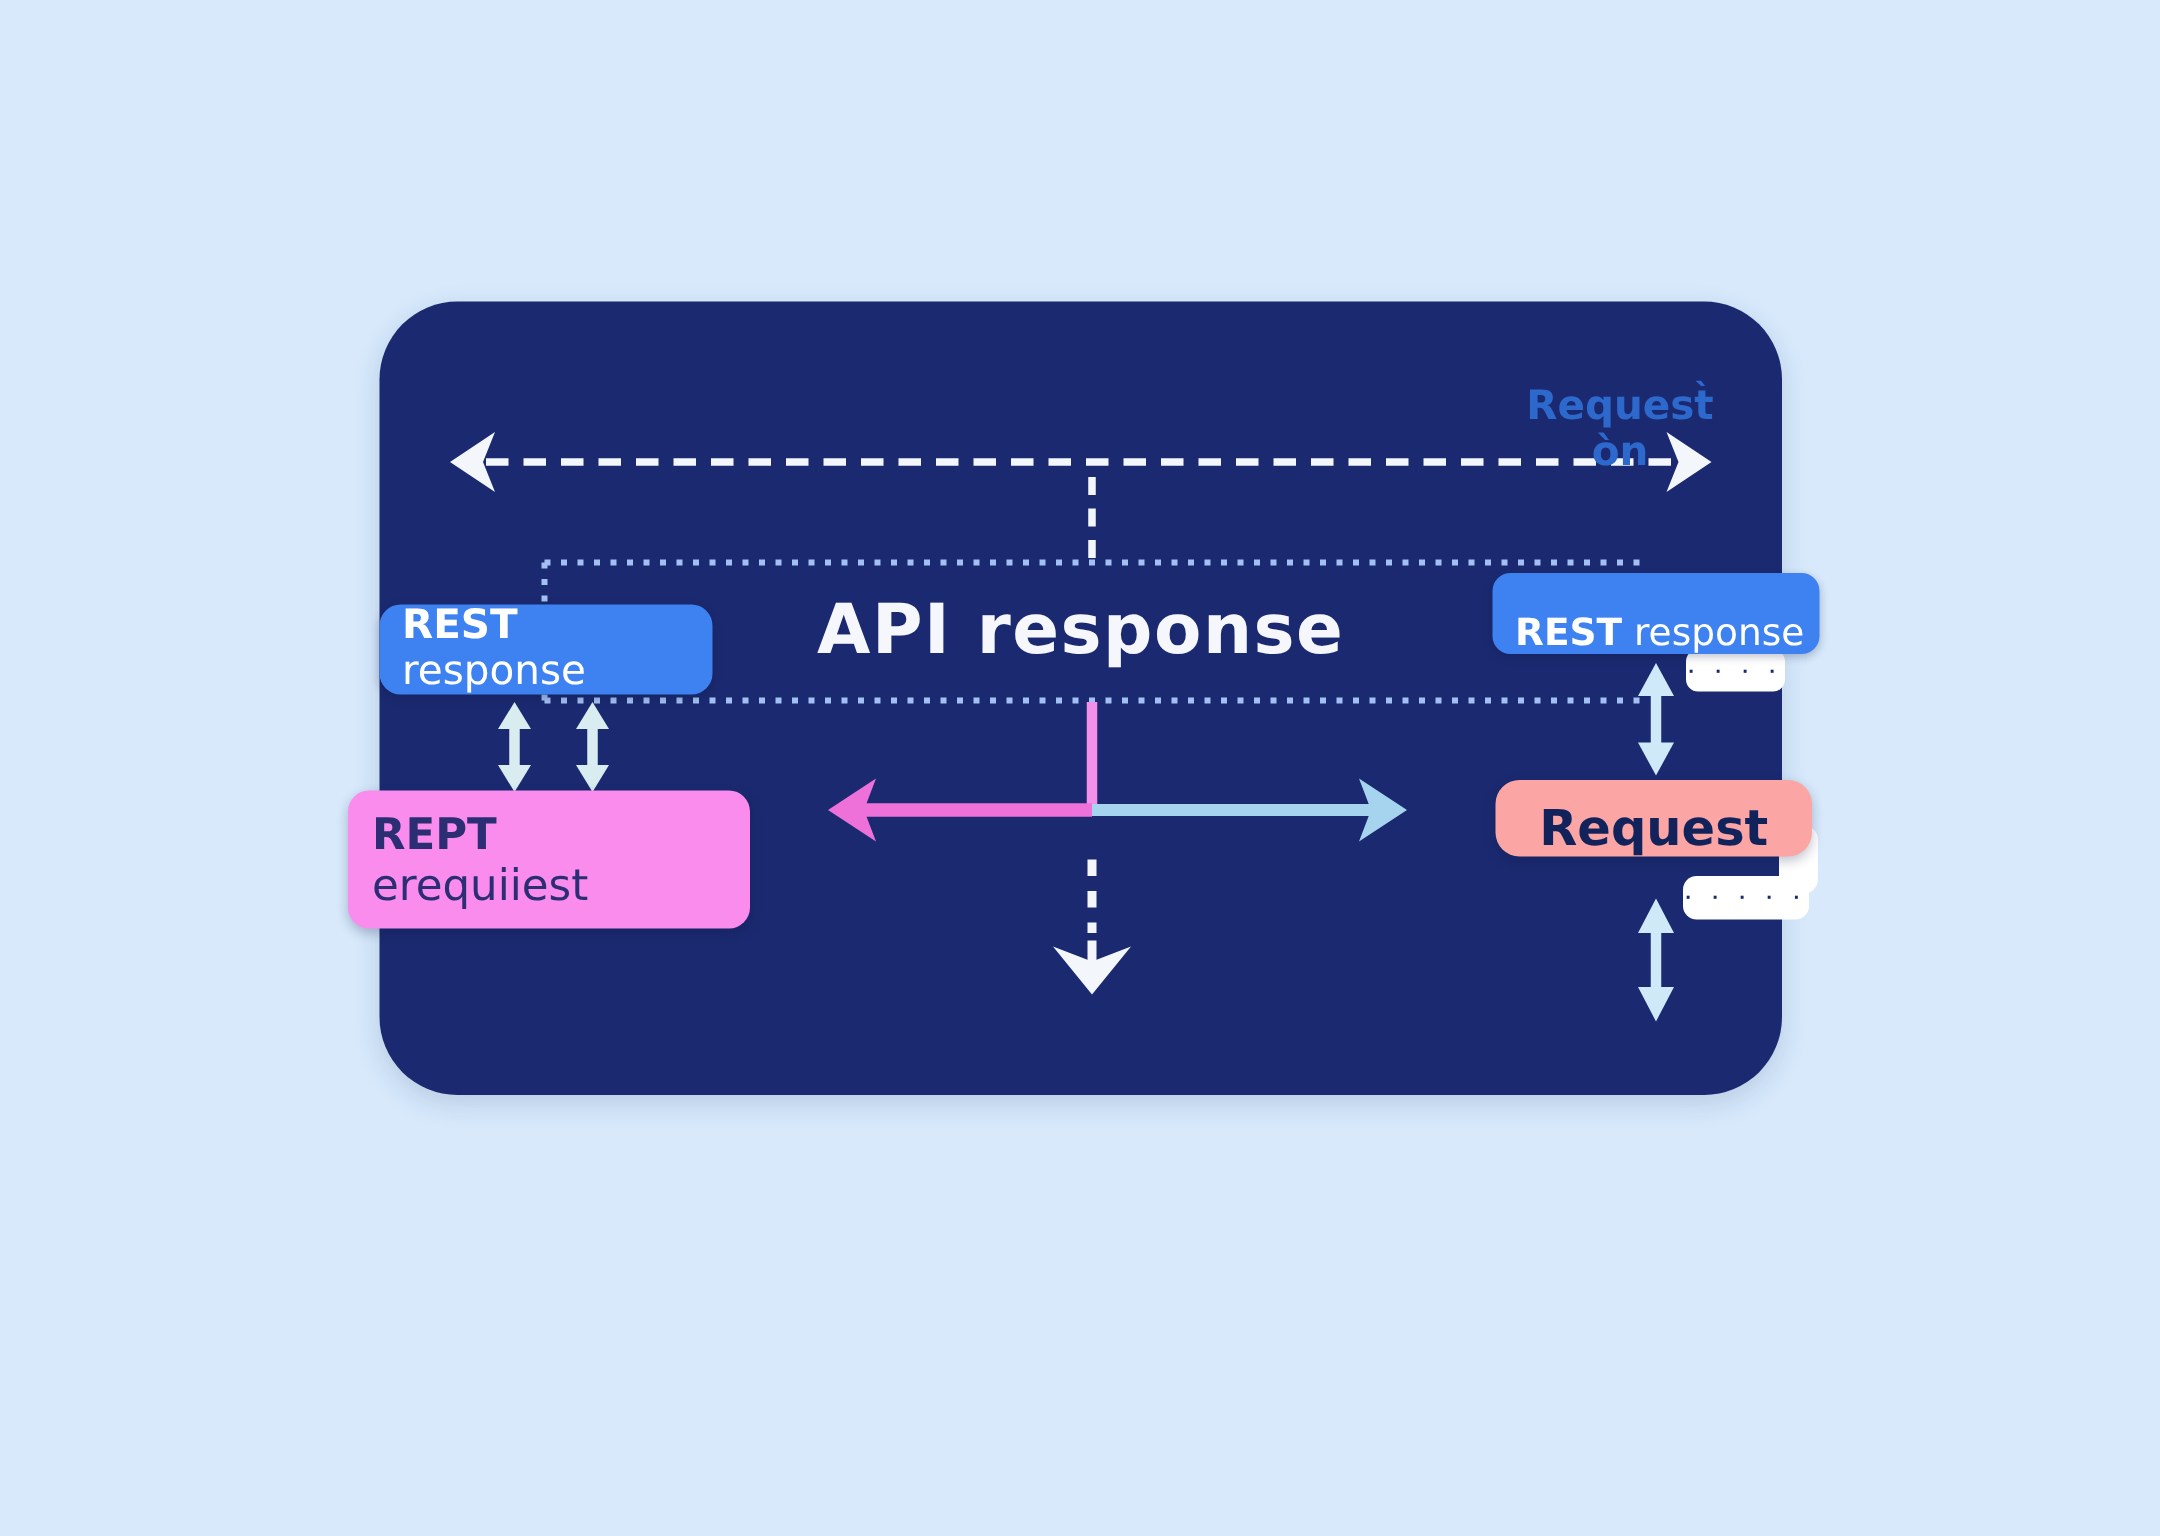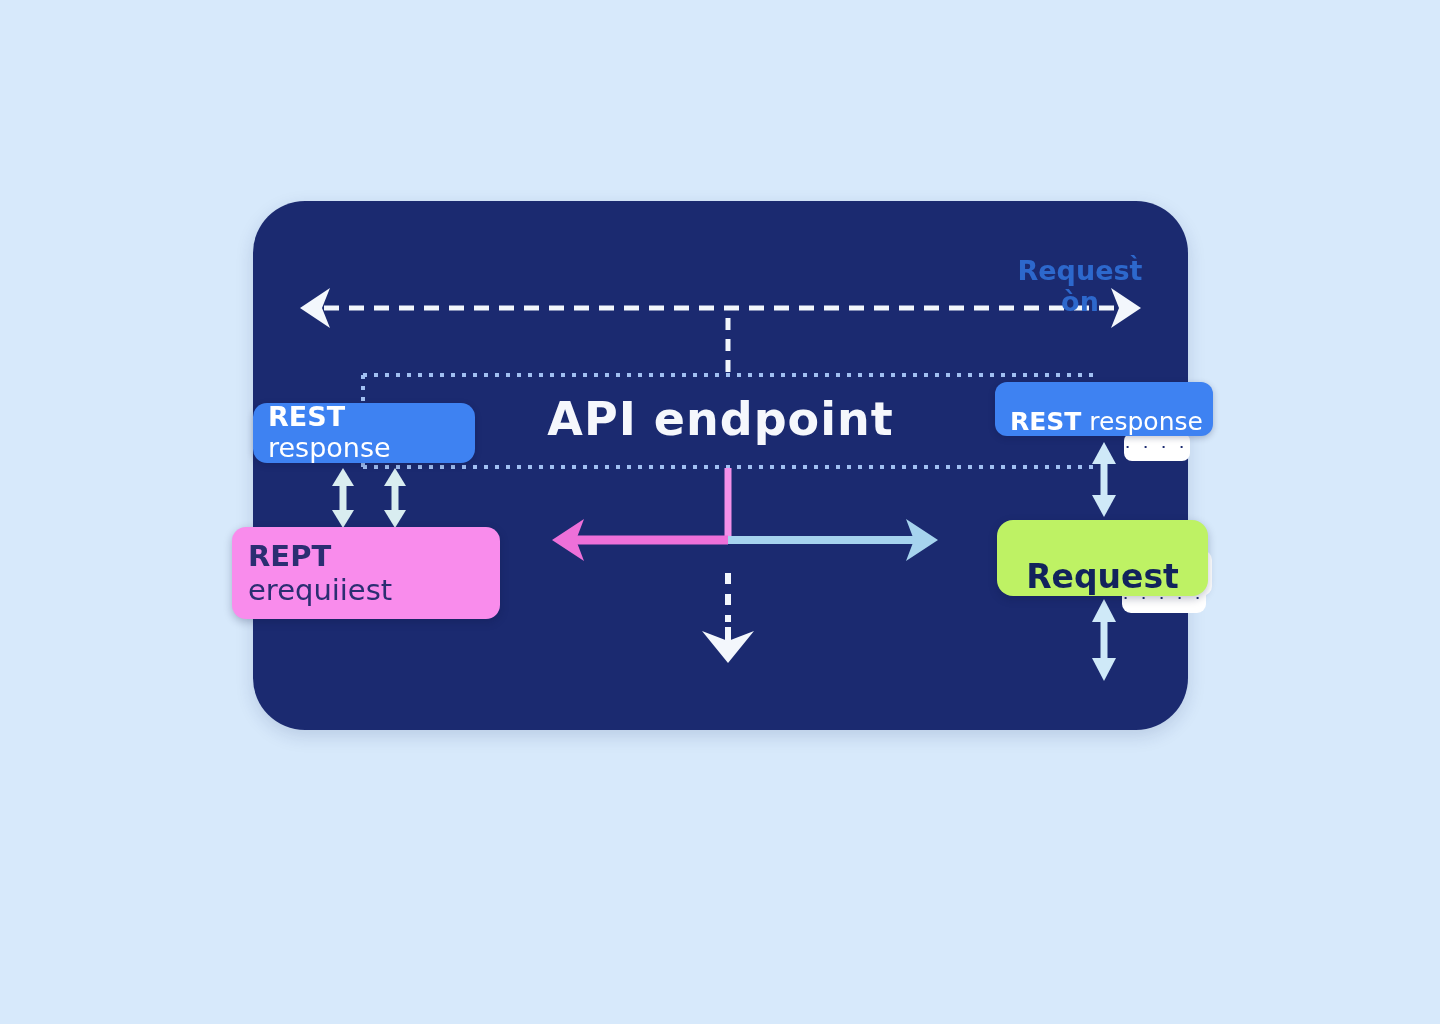--- a/index.html
+++ b/index.html
@@ -43,22 +43,22 @@
   }
   .pink-box {
     left:232px; top:527px; width:268px; height:92px;
     background:#f98cec; border-radius:14px; color:#2b2e72;
     font-size:29px; flex-direction:column; align-items:stretch;
     justify-content:center; padding:6px 20px 6px 16px;
     box-shadow:0 3px 8px rgba(10,20,60,.25);
   }
   .pink-box .l2 { text-align:right; font-weight:600; margin-top:2px; }
   .request-box {
-    left:997px; top:520px; width:211px; height:76px;
-    background:#bef264; border-radius:16px; color:#12235c;
+    left:997px; top:520px; width:211px; height:51px;
+    background:#fca5a5; border-radius:16px; color:#12235c;
     font-size:33px; font-weight:700; justify-content:center;
     box-shadow:0 3px 8px rgba(10,20,60,.25);
   }
   .tab {
     position:absolute; background:#ffffff; z-index:3;
     display:flex; align-items:center; justify-content:center;
     color:#1b2a70; font-size:11px; letter-spacing:5px; font-weight:700;
   }
   .tab-a { left:1124px; top:433px; width:66px; height:28px; border-radius:8px; }
   .tab-b { left:1122px; top:584px; width:84px; height:29px; border-radius:9px; }
@@ -120,21 +120,21 @@
     <path d="M1104 442 L1092 464 L1116 464 Z"></path>
     <path d="M1104 517 L1092 495 L1116 495 Z"></path>
   </g>
   <g fill="#cfe9f8">
     <line x1="1104" y1="618" x2="1104" y2="662" stroke="#cfe9f8" stroke-width="7"></line>
     <path d="M1104 599 L1092 622 L1116 622 Z"></path>
     <path d="M1104 681 L1092 658 L1116 658 Z"></path>
   </g>
 </svg>
 
-<div class="title">API endpoint</div>
+<div class="title">API response</div>
 
 <div class="corner-label">Request̀ òn</div>
 
 <div class="tab tab-a">
   <span>· · · ·</span>
 </div>
 <div class="tab tab-b">
   <span>· · · · ·</span>
 </div>
 <div class="tab tab-c">

